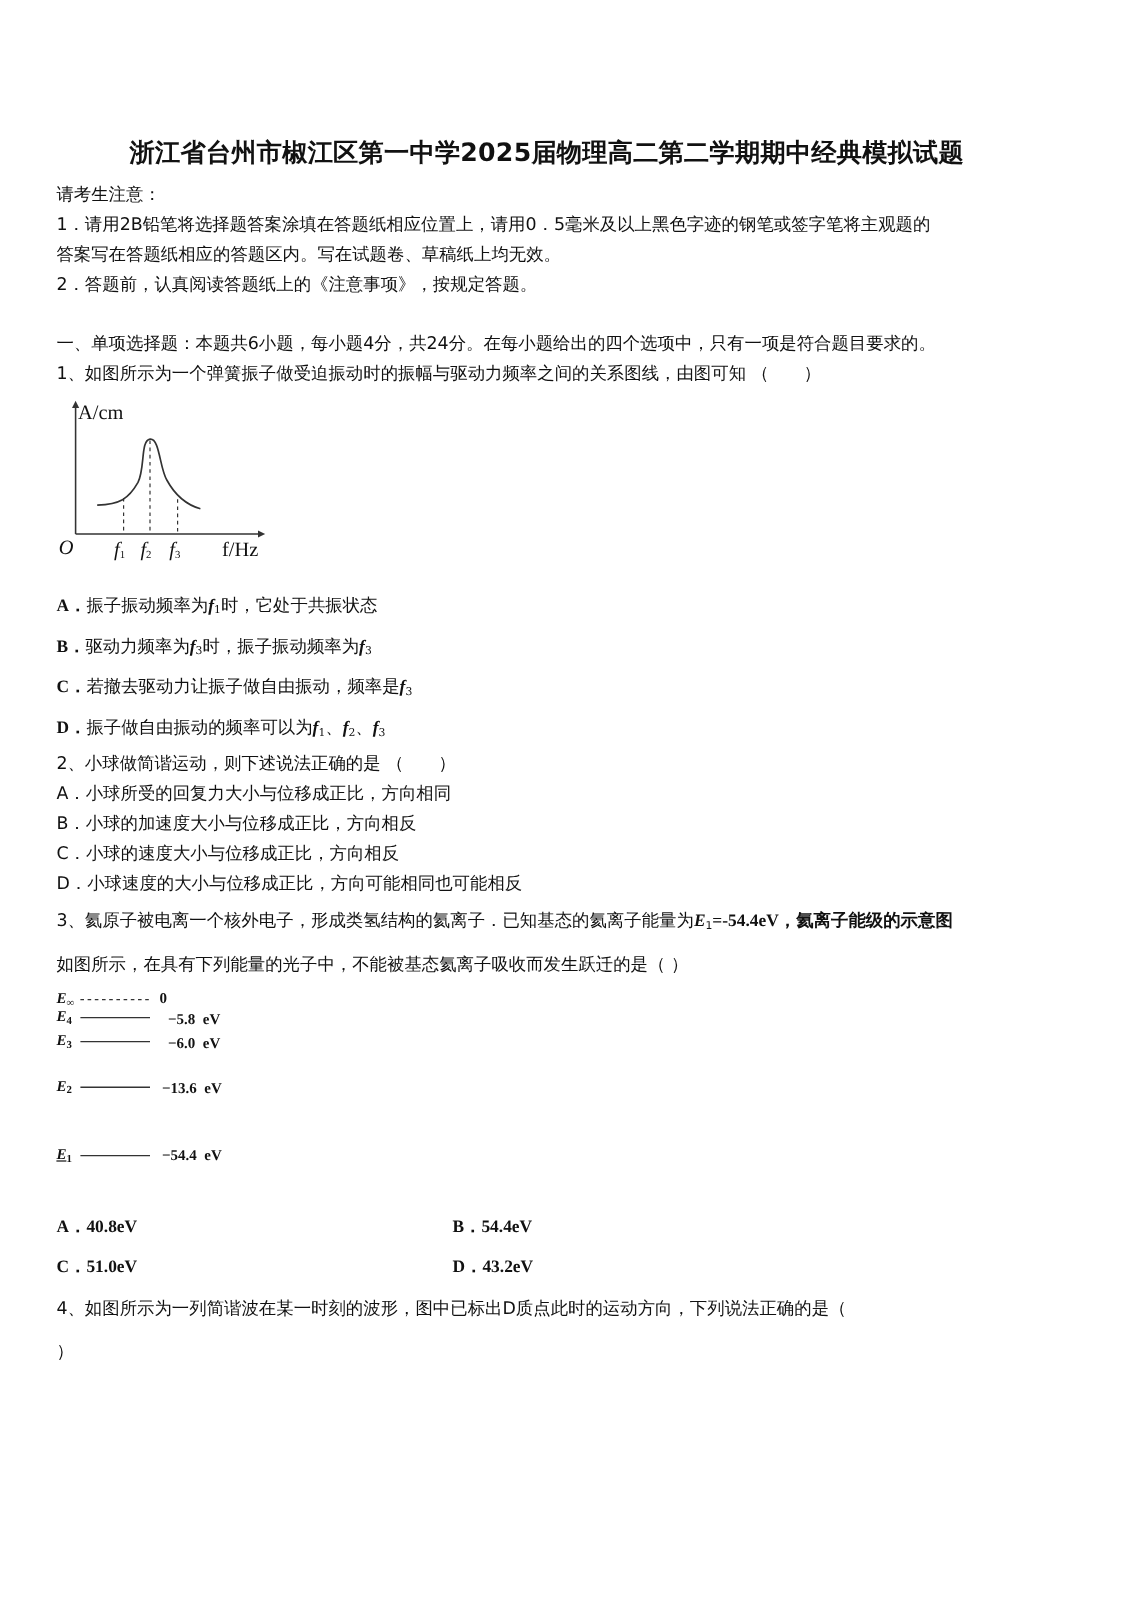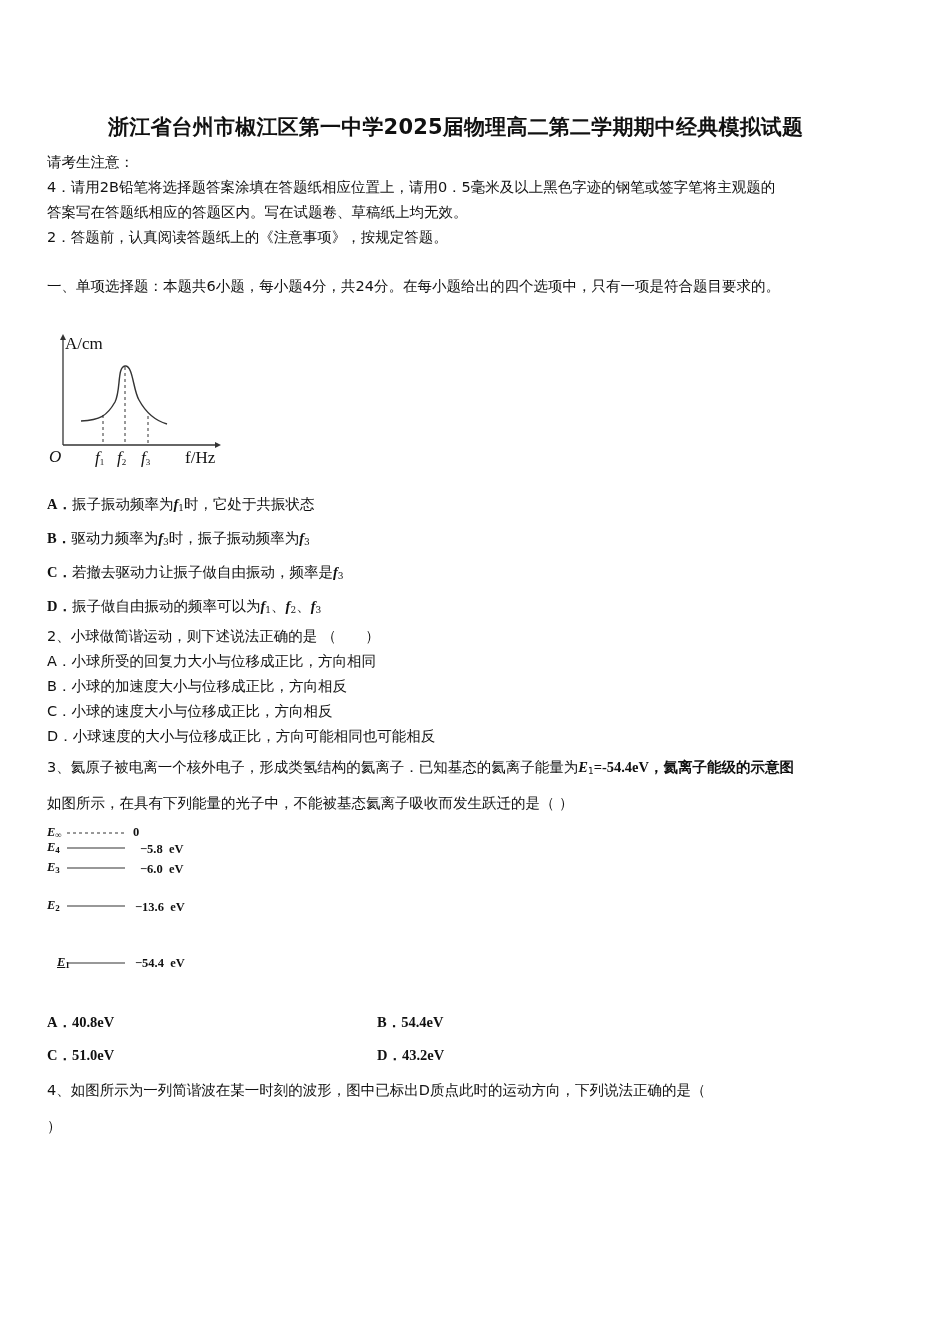--- a/index.html
+++ b/index.html
@@ -17,26 +17,27 @@
   .lvl { font-family: "Liberation Serif", serif; font-size: 12.5px; font-weight: bold; }
 </style>
 </head>
 <body>
 
 <div class="page">
 
   <div class="abs title">浙江省台州市椒江区第一中学2025届物理高二第二学期期中经典模拟试题</div>
 
   <div class="abs mono" style="left:47px;top:153px;">请考生注意：</div>
-  <div class="abs mono" style="left:47px;top:178px;">4．请用2B铅笔将选择题答案涂填在答题纸相应位置上，请用0．5毫米及以上黑色字迹的钢笔或签字笔将主观题的</div>
+  <div class="abs mono" style="left:47px;top:178px;">1．请用2B铅笔将选择题答案涂填在答题纸相应位置上，请用0．5毫米及以上黑色字迹的钢笔或签字笔将主观题的</div>
   <div class="abs mono" style="left:47px;top:203px;">答案写在答题纸相应的答题区内。写在试题卷、草稿纸上均无效。</div>
   <div class="abs mono" style="left:47px;top:228px;">2．答题前，认真阅读答题纸上的《注意事项》，按规定答题。</div>
 
   <div class="abs mono" style="left:47px;top:277px;">一、单项选择题：本题共6小题，每小题4分，共24分。在每小题给出的四个选项中，只有一项是符合题目要求的。</div>
 
+  <div class="abs mono" style="left:47px;top:302px;">1、如图所示为一个弹簧振子做受迫振动时的振幅与驱动力频率之间的关系图线，由图可知 （　　）</div>
 
   <div class="abs" style="left:45px;top:332px;width:190px;height:140px;">
     <svg width="190" height="140" viewBox="0 0 190 140">
       <line x1="18" y1="113" x2="170" y2="113" stroke="#333" stroke-width="1.3"></line>
       <polygon points="170,110 170,116 176,113" fill="#333"></polygon>
       <line x1="18" y1="113" x2="18" y2="6" stroke="#333" stroke-width="1.3"></line>
       <polygon points="15,8 21,8 18,2" fill="#333"></polygon>
       <path d="M36,89 C55,88 62,84 70,70 C76,58 72,35 80,34 C88,33 88,58 94,68 C100,79 108,88 122,92" fill="none" stroke="#333" stroke-width="1.4"></path>
       <line x1="58" y1="83" x2="58" y2="113" stroke="#333" stroke-width="1" stroke-dasharray="3,3"></line>
       <line x1="80" y1="35" x2="80" y2="113" stroke="#333" stroke-width="1" stroke-dasharray="3,3"></line>
@@ -83,21 +84,21 @@
       <line x1="22" y1="138" x2="80" y2="138" stroke="#333" stroke-width="1.2"></line>
     </svg>
     <span class="abs lvl" style="left:2px;top:0px;"><i>E</i><sub>∞</sub></span>
     <span class="abs lvl" style="left:88px;top:0px;">0</span>
     <span class="abs lvl" style="left:2px;top:15px;"><i>E</i><sub>4</sub></span>
     <span class="abs lvl" style="left:95px;top:17px;white-space:pre;">−5.8  eV</span>
     <span class="abs lvl" style="left:2px;top:35px;"><i>E</i><sub>3</sub></span>
     <span class="abs lvl" style="left:95px;top:37px;white-space:pre;">−6.0  eV</span>
     <span class="abs lvl" style="left:2px;top:73px;"><i>E</i><sub>2</sub></span>
     <span class="abs lvl" style="left:90px;top:75px;white-space:pre;">−13.6  eV</span>
-    <span class="abs lvl" style="left:12px;top:130px;text-decoration:underline;"><i>E</i><sub>1</sub></span>
+    <span class="abs lvl" style="left:2px;top:130px;text-decoration:underline;"><i>E</i><sub>1</sub></span>
     <span class="abs lvl" style="left:90px;top:131px;white-space:pre;text-align:center;">−54.4  eV</span>
   </div>
 
   <div class="abs serif" style="left:47px;top:1013px;">
     <span class="opt-label">A．</span><span class="opt-label">40.8eV</span>
   </div>
   <div class="abs serif" style="left:377px;top:1013px;">
     <span class="opt-label">B．</span><span class="opt-label">54.4eV</span>
   </div>
   <div class="abs serif" style="left:47px;top:1046px;">

